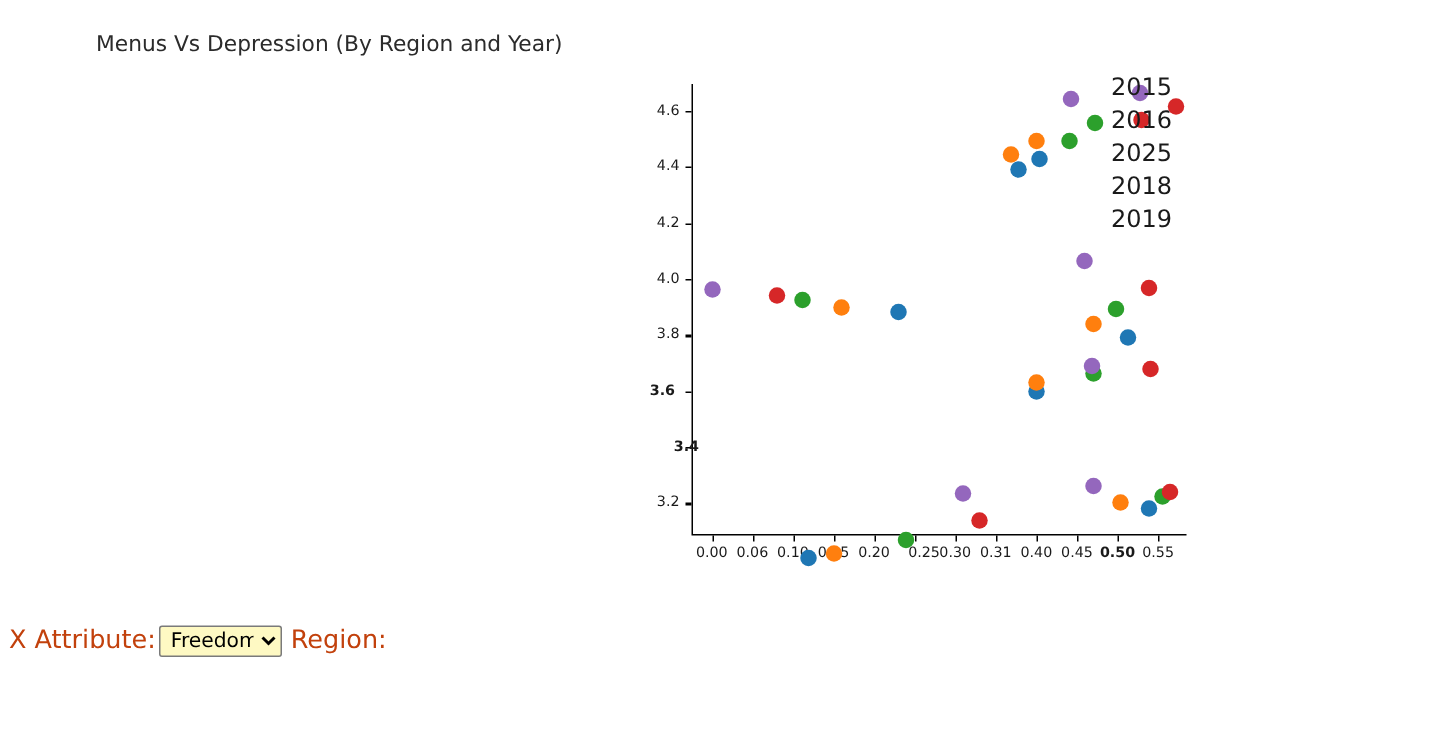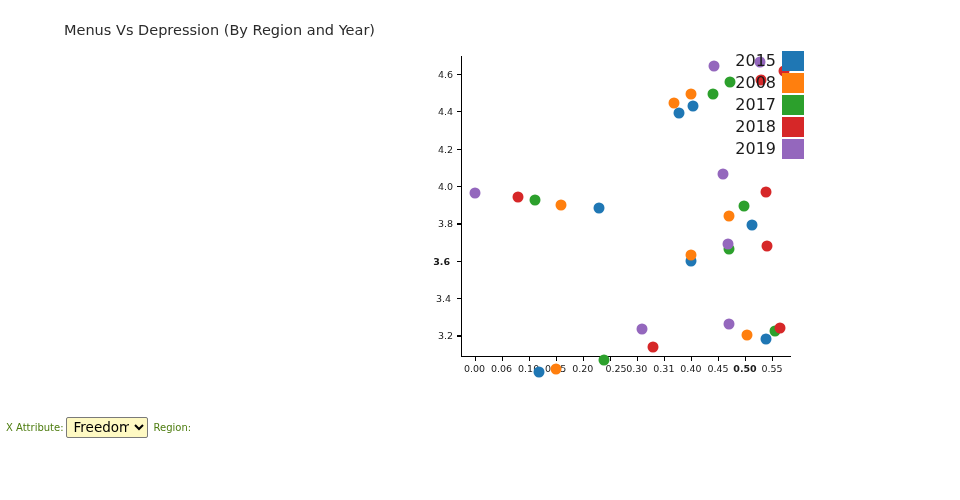--- a/index.html
+++ b/index.html
@@ -37,22 +37,22 @@
     width: 960px;
     height: 30px;
     display: flex;
     align-items: center;
     gap: 0px;
     font-size: 14.5px;
     color: #1a1a1a;
   }
   .ctrl-label {
     font-family: "DejaVu Sans", sans-serif;
-    font-size: 10px;
-    color: #4d7c0f;
+    font-size: 17px;
+    color: #c2410c;
     white-space: nowrap;
     padding: 0 2px 0 6px;
   }
   .ctrl-select {
     font-family: "DejaVu Sans", sans-serif;
     font-size: 13.5px;
     color: #000000;
     background: #fef9c3;
     border: 1px solid #7a7a7a;
     border-radius: 2px;
@@ -93,20 +93,21 @@
     left: 718px;
     top: 50px;
     width: 86px;
   }
   .legend-row {
     display: flex;
     align-items: center;
     justify-content: flex-end;
     height: 22px;
     gap: 6px;
+    flex-direction: column;
   }
   .legend-label {
     font-family: "DejaVu Sans", sans-serif;
     font-size: 16px;
     color: #1a1a1a;
     line-height: 1;
   }
   .legend-swatch {
     width: 22px;
     height: 20px;
@@ -142,21 +143,21 @@
       <div class="tick-label xtick-label" style="left: 690.918px; top: 363px;">0.40</div>
       <div class="tick-mark" style="left: 717.967px; top: 357px; width: 1.3px; height: 4px;"></div>
       <div class="tick-label xtick-label" style="left: 717.967px; top: 363px;">0.45</div>
       <div class="tick-mark" style="left: 745.016px; top: 357px; width: 1.3px; height: 4px;"></div>
       <div class="tick-label xtick-label" style="left: 745.016px; top: 363px; font-weight: bold;">0.50</div>
       <div class="tick-mark" style="left: 772.066px; top: 357px; width: 1.3px; height: 4px;"></div>
       <div class="tick-label xtick-label" style="left: 772.066px; top: 363px;">0.55</div>
       <div class="tick-mark" style="left: 457px; top: 335.439px; width: 4px; height: 1.3px;"></div>
       <div class="tick-label ytick-label" style="left: 425px; top: 335.439px; width: 28px;">3.2</div>
       <div class="tick-mark" style="left: 457px; top: 298.056px; width: 4px; height: 1.3px;"></div>
-      <div class="tick-label ytick-label" style="left: 423px; top: 298.056px; width: 28px;">3.4</div>
+      <div class="tick-label ytick-label" style="left: 438px; top: 298.056px; width: 28px; font-weight: bold;">3.4</div>
       <div class="tick-mark" style="left: 457px; top: 260.673px; width: 4px; height: 1.3px;"></div>
       <div class="tick-label ytick-label" style="left: 422px; top: 260.673px; width: 28px; font-weight: bold;">3.6</div>
       <div class="tick-mark" style="left: 457px; top: 223.29px; width: 4px; height: 1.3px;"></div>
       <div class="tick-label ytick-label" style="left: 425px; top: 223.29px; width: 28px;">3.8</div>
       <div class="tick-mark" style="left: 457px; top: 185.907px; width: 4px; height: 1.3px;"></div>
       <div class="tick-label ytick-label" style="left: 425px; top: 185.907px; width: 28px;">4.0</div>
       <div class="tick-mark" style="left: 457px; top: 148.523px; width: 4px; height: 1.3px;"></div>
       <div class="tick-label ytick-label" style="left: 425px; top: 148.523px; width: 28px;">4.2</div>
       <div class="tick-mark" style="left: 457px; top: 111.14px; width: 4px; height: 1.3px;"></div>
       <div class="tick-label ytick-label" style="left: 425px; top: 111.14px; width: 28px;">4.4</div>
@@ -199,25 +200,25 @@
       <div class="point" style="left: 727.705px; top: 243.85px; background: rgb(148, 103, 189);"></div>
       <div class="point" style="left: 723.377px; top: 174.318px; background: rgb(148, 103, 189);"></div>
       <div class="point" style="left: 728.787px; top: 323.85px; background: rgb(148, 103, 189);"></div>
     </div>
   <div id="legend">
       <div class="legend-row">
         <span class="legend-label">2015</span>
         <span class="legend-swatch" style="background: rgb(31, 119, 180);"></span>
       </div>
       <div class="legend-row">
-        <span class="legend-label">2008</span>
+        <span class="legend-label">2016</span>
         <span class="legend-swatch" style="background: rgb(255, 127, 14);"></span>
       </div>
       <div class="legend-row">
-        <span class="legend-label">2017</span>
+        <span class="legend-label">2025</span>
         <span class="legend-swatch" style="background: rgb(44, 160, 44);"></span>
       </div>
       <div class="legend-row">
         <span class="legend-label">2018</span>
         <span class="legend-swatch" style="background: rgb(214, 39, 40);"></span>
       </div>
       <div class="legend-row">
         <span class="legend-label">2019</span>
         <span class="legend-swatch" style="background: rgb(148, 103, 189);"></span>
       </div>

